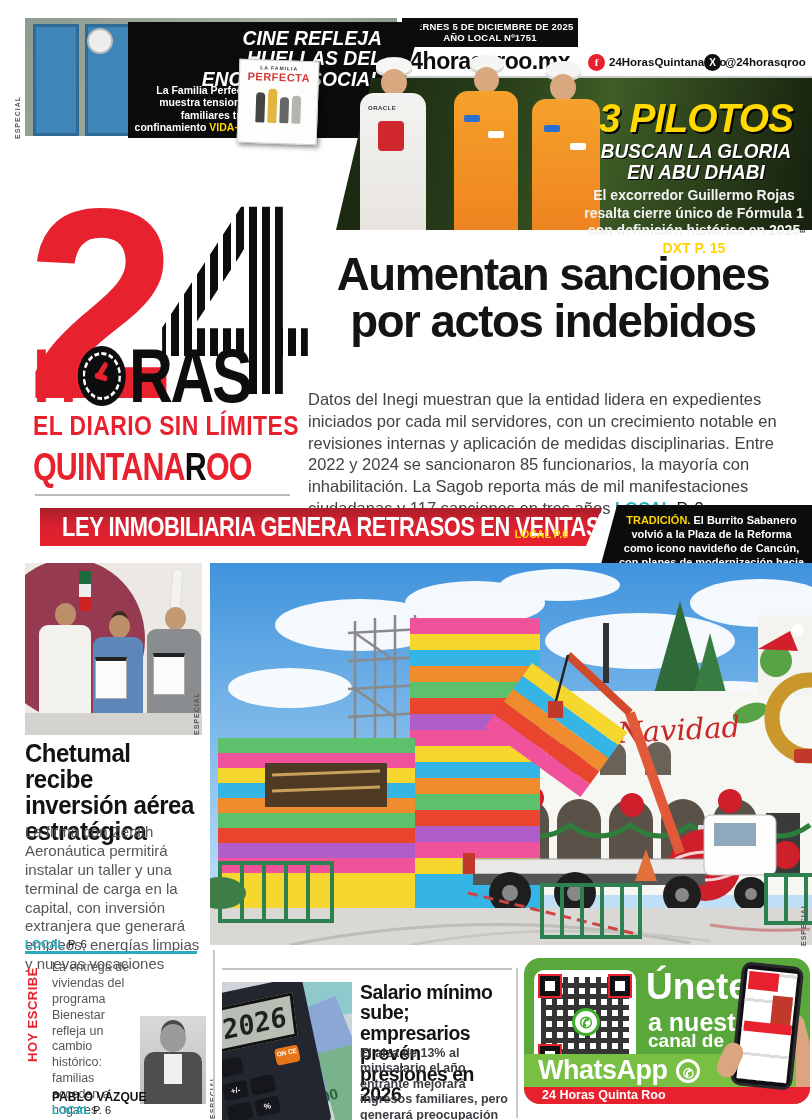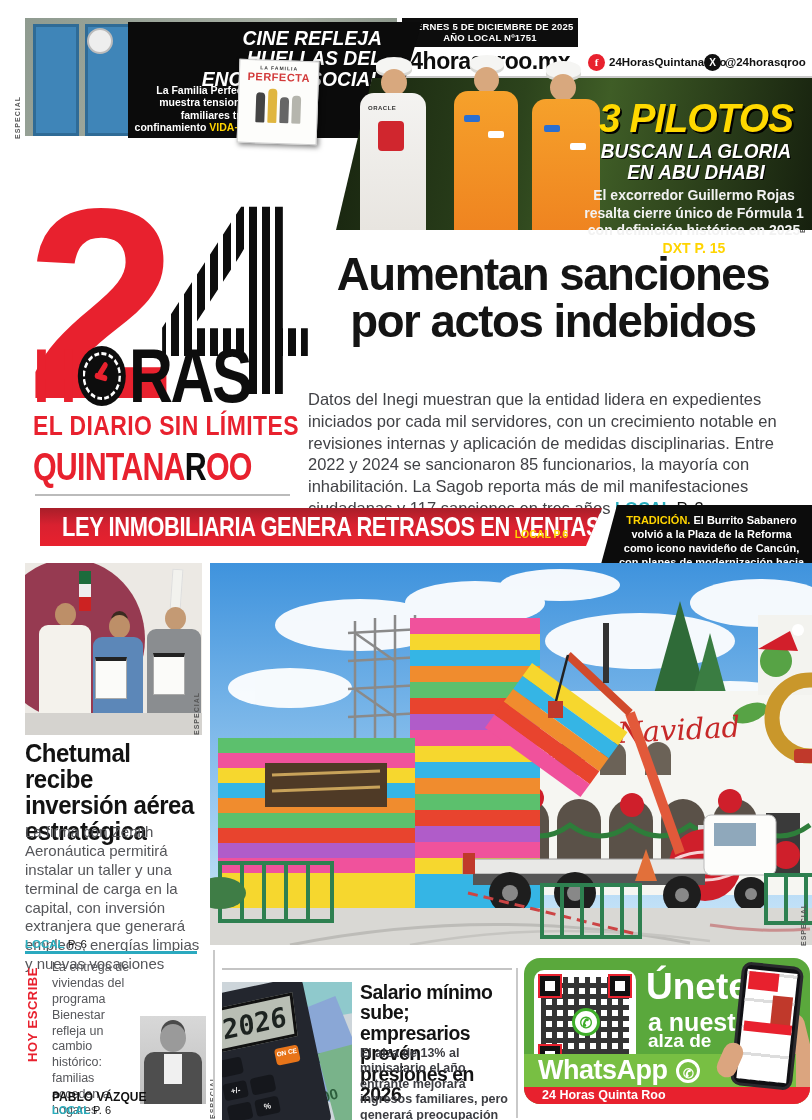--- a/index.html
+++ b/index.html
@@ -534,21 +534,21 @@
     <div class="wa-thumb"></div>
     <div class="wa-qr">
       <div class="qr-grid"></div>
       <div class="qr-f" style="left:6px; top:6px;"></div>
       <div class="qr-f" style="right:6px; top:6px;"></div>
       <div class="qr-f" style="left:6px; bottom:6px;"></div>
       <div class="qr-wa">✆</div>
     </div>
     <div class="wa-unete">Únete</div>
     <div class="wa-l2">a nuestro</div>
-    <div class="wa-l3">alza de</div>
+    <div class="wa-l3">canal de</div>
     <div class="wa-band">
       <span class="wa-brand">WhatsApp</span>
       <span class="wa-icon">✆</span>
     </div>
     <div class="wa-red">24 Horas Quinta Roo</div>
   </div>
 
 </div>
 
 </body></html>

